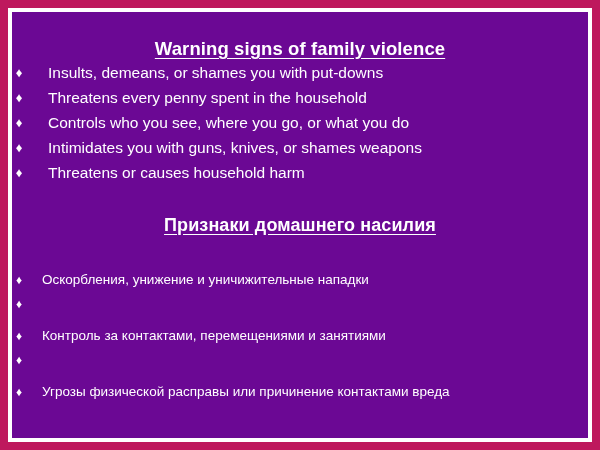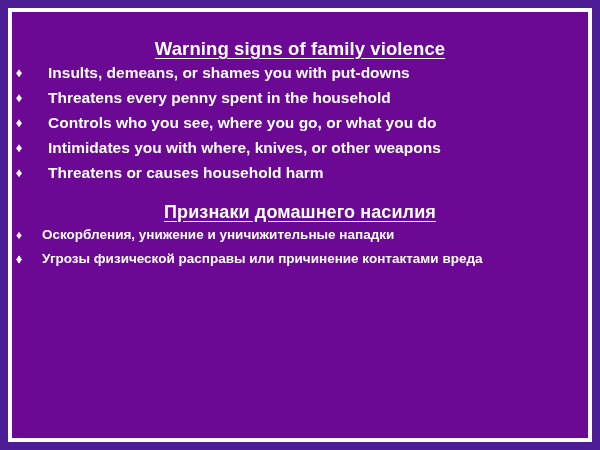--- a/index.html
+++ b/index.html
@@ -10,21 +10,21 @@
     width: 600px;
     height: 450px;
     overflow: hidden;
     background: #6b0894;
     font-family: "Liberation Sans", sans-serif;
   }
   .poster {
     position: relative;
     width: 600px;
     height: 450px;
-    background: #4c1d95;
+    background: #be185d;
     box-sizing: border-box;
     padding: 8px;
   }
   .frame {
     width: 100%;
     height: 100%;
     box-sizing: border-box;
     border: 4px solid #ffffff;
     background: #6b0894;
     position: relative;
@@ -47,21 +47,21 @@
     letter-spacing: 0.1px;
     white-space: nowrap;
   }
   .title-en {
     font-size: 18.5px;
     margin-top: 26px;
     text-underline-offset: 3px;
   }
   .title-ru {
     font-size: 18px;
-    margin-top: 17px;
+    margin-top: 30px;
     text-underline-offset: 3px;
   }
 
   ul.bullets {
     list-style: none;
     margin: 0;
     padding: 0;
   }
   ul.bullets li {
     position: relative;
@@ -72,21 +72,20 @@
     position: absolute;
     left: 0;
     top: 0;
     width: 14px;
     text-align: center;
     color: #ffffff;
     line-height: inherit;
   }
   ul.bullets li .bullet-text {
     display: block;
-    font-weight: bold;
   }
 
   
   .list-en {
     margin-top: 13px;
     margin-left: 34px;
   }
   .list-en li {
     font-size: 15.5px;
     line-height: 25px;
@@ -104,20 +103,21 @@
   .list-ru li {
     font-size: 13.5px;
     line-height: 24px;
     padding-left: 30px;
   }
   .list-ru li .bullet-icon {
     font-size: 12px;
   }
   .list-ru li .bullet-text {
     max-width: 468px;
+    margin-top: 32px;
   }
 </style>
 </head>
 <body>
 
 <div class="poster">
   <div class="frame">
     <div class="content">
 
       <div class="section-title title-en">Warning signs of family violence</div>
@@ -130,40 +130,41 @@
         <li>
           <span class="bullet-icon">♦</span>
           <span class="bullet-text">Threatens every penny spent in the household</span>
         </li>
         <li>
           <span class="bullet-icon">♦</span>
           <span class="bullet-text">Controls who you see, where you go, or what you do</span>
         </li>
         <li>
           <span class="bullet-icon">♦</span>
-          <span class="bullet-text">Intimidates you with where, knives, or other weapons</span>
+          <span class="bullet-text">Intimidates you with guns, knives, or shames weapons</span>
         </li>
         <li>
           <span class="bullet-icon">♦</span>
           <span class="bullet-text">Threatens or causes household harm</span>
         </li>
       </ul>
 
       <div class="section-title title-ru">Признаки домашнего насилия</div>
 
       <ul class="bullets list-ru">
         <li>
           <span class="bullet-icon">♦</span>
           <span class="bullet-text">Оскорбления, унижение и уничижительные нападки</span>
         </li>
         <li>
           <span class="bullet-icon">♦</span>
         </li>
         <li>
           <span class="bullet-icon">♦</span>
+          <span class="bullet-text">Контроль за контактами, перемещениями и занятиями</span>
         </li>
         <li>
           <span class="bullet-icon">♦</span>
         </li>
         <li>
           <span class="bullet-icon">♦</span>
           <span class="bullet-text">Угрозы физической расправы или причинение контактами вреда</span>
         </li>
       </ul>
 

